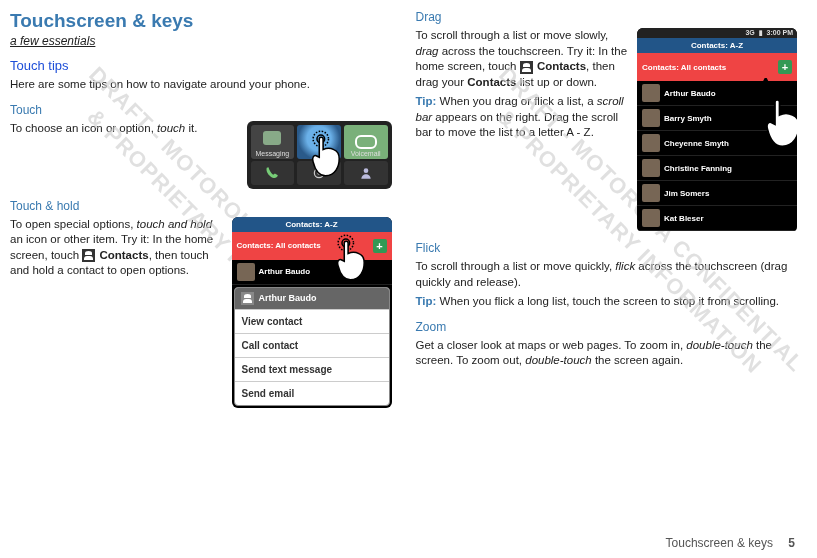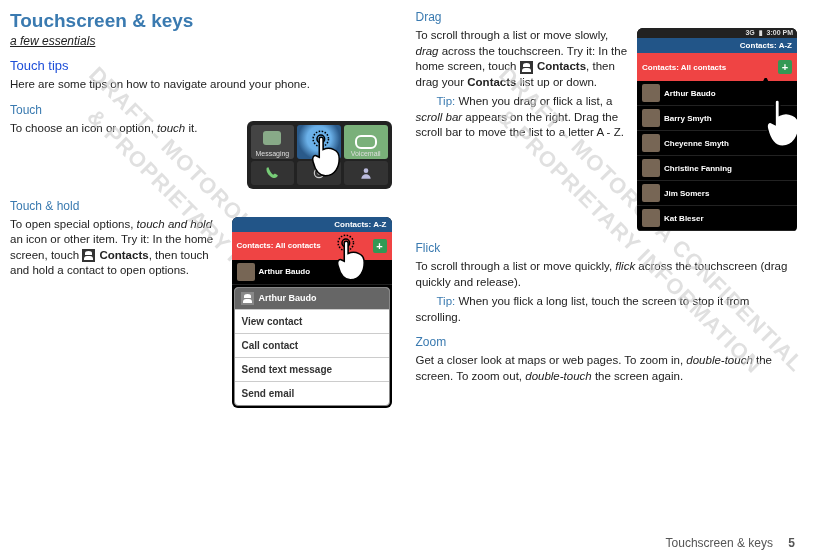--- a/index.html
+++ b/index.html
@@ -29,21 +29,21 @@
   }
   .wm1 { top: 200px; left: 20px; transform: rotate(45deg); }
   .wm2 { top: 200px; left: 430px; transform: rotate(45deg); }
   .columns { display: flex; gap: 24px; height: 500px; }
   .col { flex: 1; }
   h1.page-title { font-size: 19px; color: #3a7ab0; font-weight: bold; margin-bottom: 2px;}
   .subtitle { font-style: italic; font-size: 12px; margin-bottom: 10px; text-decoration: underline;}
   h2.sect { color: #1d4ed8; font-size: 13px; font-weight: normal; margin: 10px 0 4px; }
   h3.sub { color: #3a7ab0; font-size: 12px; font-weight: normal; margin: 10px 0 4px;}
   p.body { font-size: 11.5px; line-height: 1.35; margin-bottom: 4px; }
-  .tip-label { color: #3a7ab0; font-weight: normal; margin-left: 21px; }
+  .tip-label { color: #3a7ab0; font-weight: bold; }
   .contacts-icon {
     display: inline-block; width: 13px; height: 13px;
     background: #333; vertical-align: middle; position: relative; margin-right:1px;
   }
   .contacts-icon::after{
     content:""; position:absolute; top:2px; left:3px; width:7px; height:4px;
     background:#fff; border-radius:50% 50% 0 0;
   }
   .contacts-icon::before{
     content:""; position:absolute; bottom:2px; left:2px; width:9px; height:4px;
@@ -69,21 +69,21 @@
   .tray-bottom{display:flex;gap:3px;}
   .tray-btn{flex:1;height:24px;background:#333;border-radius:3px;display:flex;
     align-items:center;justify-content:center;color:#8c8;font-size:14px;}
   .hand{position:absolute;width:46px;height:56px;pointer-events:none;}
   .hand svg{width:100%;height:100%;}
   .hand-tray{top:6px;left:60px;}
   
   .contacts-mock{width:160px;background:#000;border-radius:6px;overflow:hidden;
     font-size:8px;position:relative;}
   .cm-header{background:#258;color:#fff;padding:3px 5px;font-size:8px;
-    display:flex;justify-content:flex-end;align-items:center;font-weight:bold;}
+    display:flex;justify-content:center;align-items:center;font-weight:bold;}
   .cm-sub{background:#ef4444;color:#fff;padding:7px 5px;font-size:8px;font-weight:bold;
     display:flex;justify-content:space-between;align-items:center;}
   .cm-row{display:flex;align-items:center;gap:4px;padding:3px 5px;color:#fff;
     border-bottom:1px solid #222;font-size:8px;font-weight:bold;}
   .cm-thumb{width:18px;height:18px;background:#765;border-radius:2px;}
   .cm-popup{background:#fff;border-radius:4px;margin:2px;color:#333;overflow:hidden;
     border:1px solid #888; box-shadow:0 2px 6px rgba(0,0,0,.4);}
   .cm-popup-title{background:#666;color:#fff;padding:4px 6px;font-size:9px;
     display:flex;align-items:center;gap:4px;font-weight:bold;}
   .cm-popup-item{padding:6px 7px;font-size:10px;border-top:1px solid #ccc;font-weight:bold;}

